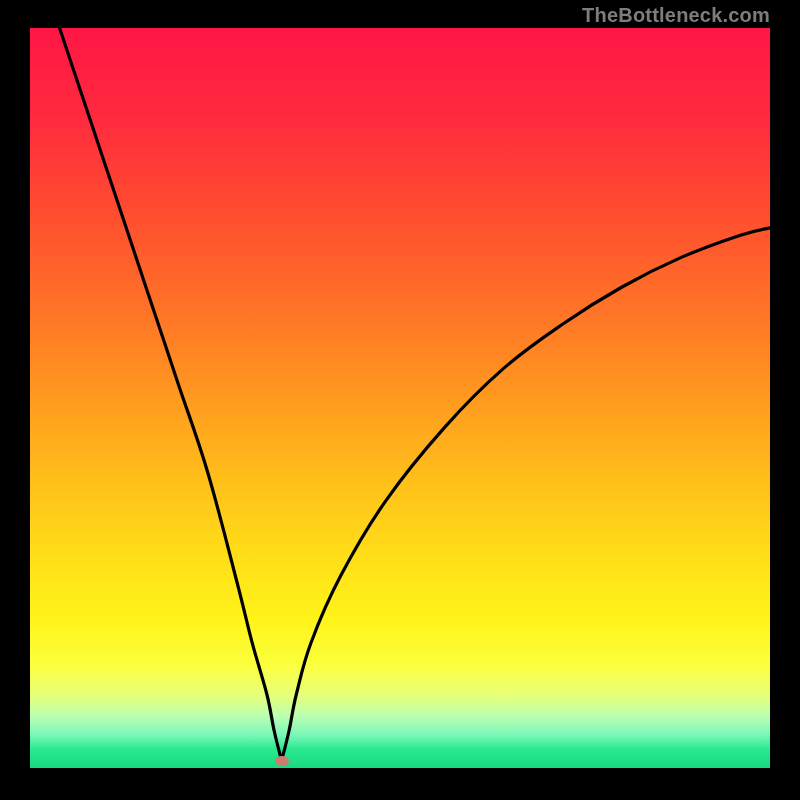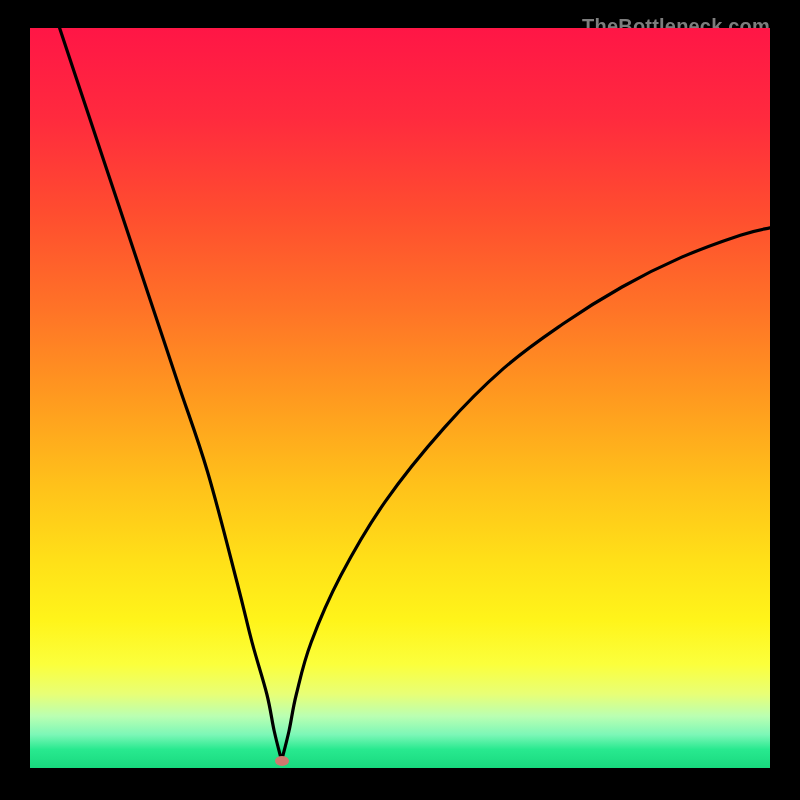--- a/index.html
+++ b/index.html
@@ -21,21 +21,21 @@
   }
   .plot-area {
     position: absolute;
     left: 0;
     top: 0;
     width: 740px;
     height: 740px;
   }
   .watermark {
     position: absolute;
-    top: 15px;
+    top: 4px;
     right: 30px;
     color: #7d7d7d;
     font-size: 20px;
     font-weight: 600;
     letter-spacing: 0.2px;
   }
   .dot {
     position: absolute;
     width: 14px;
     height: 10px;

